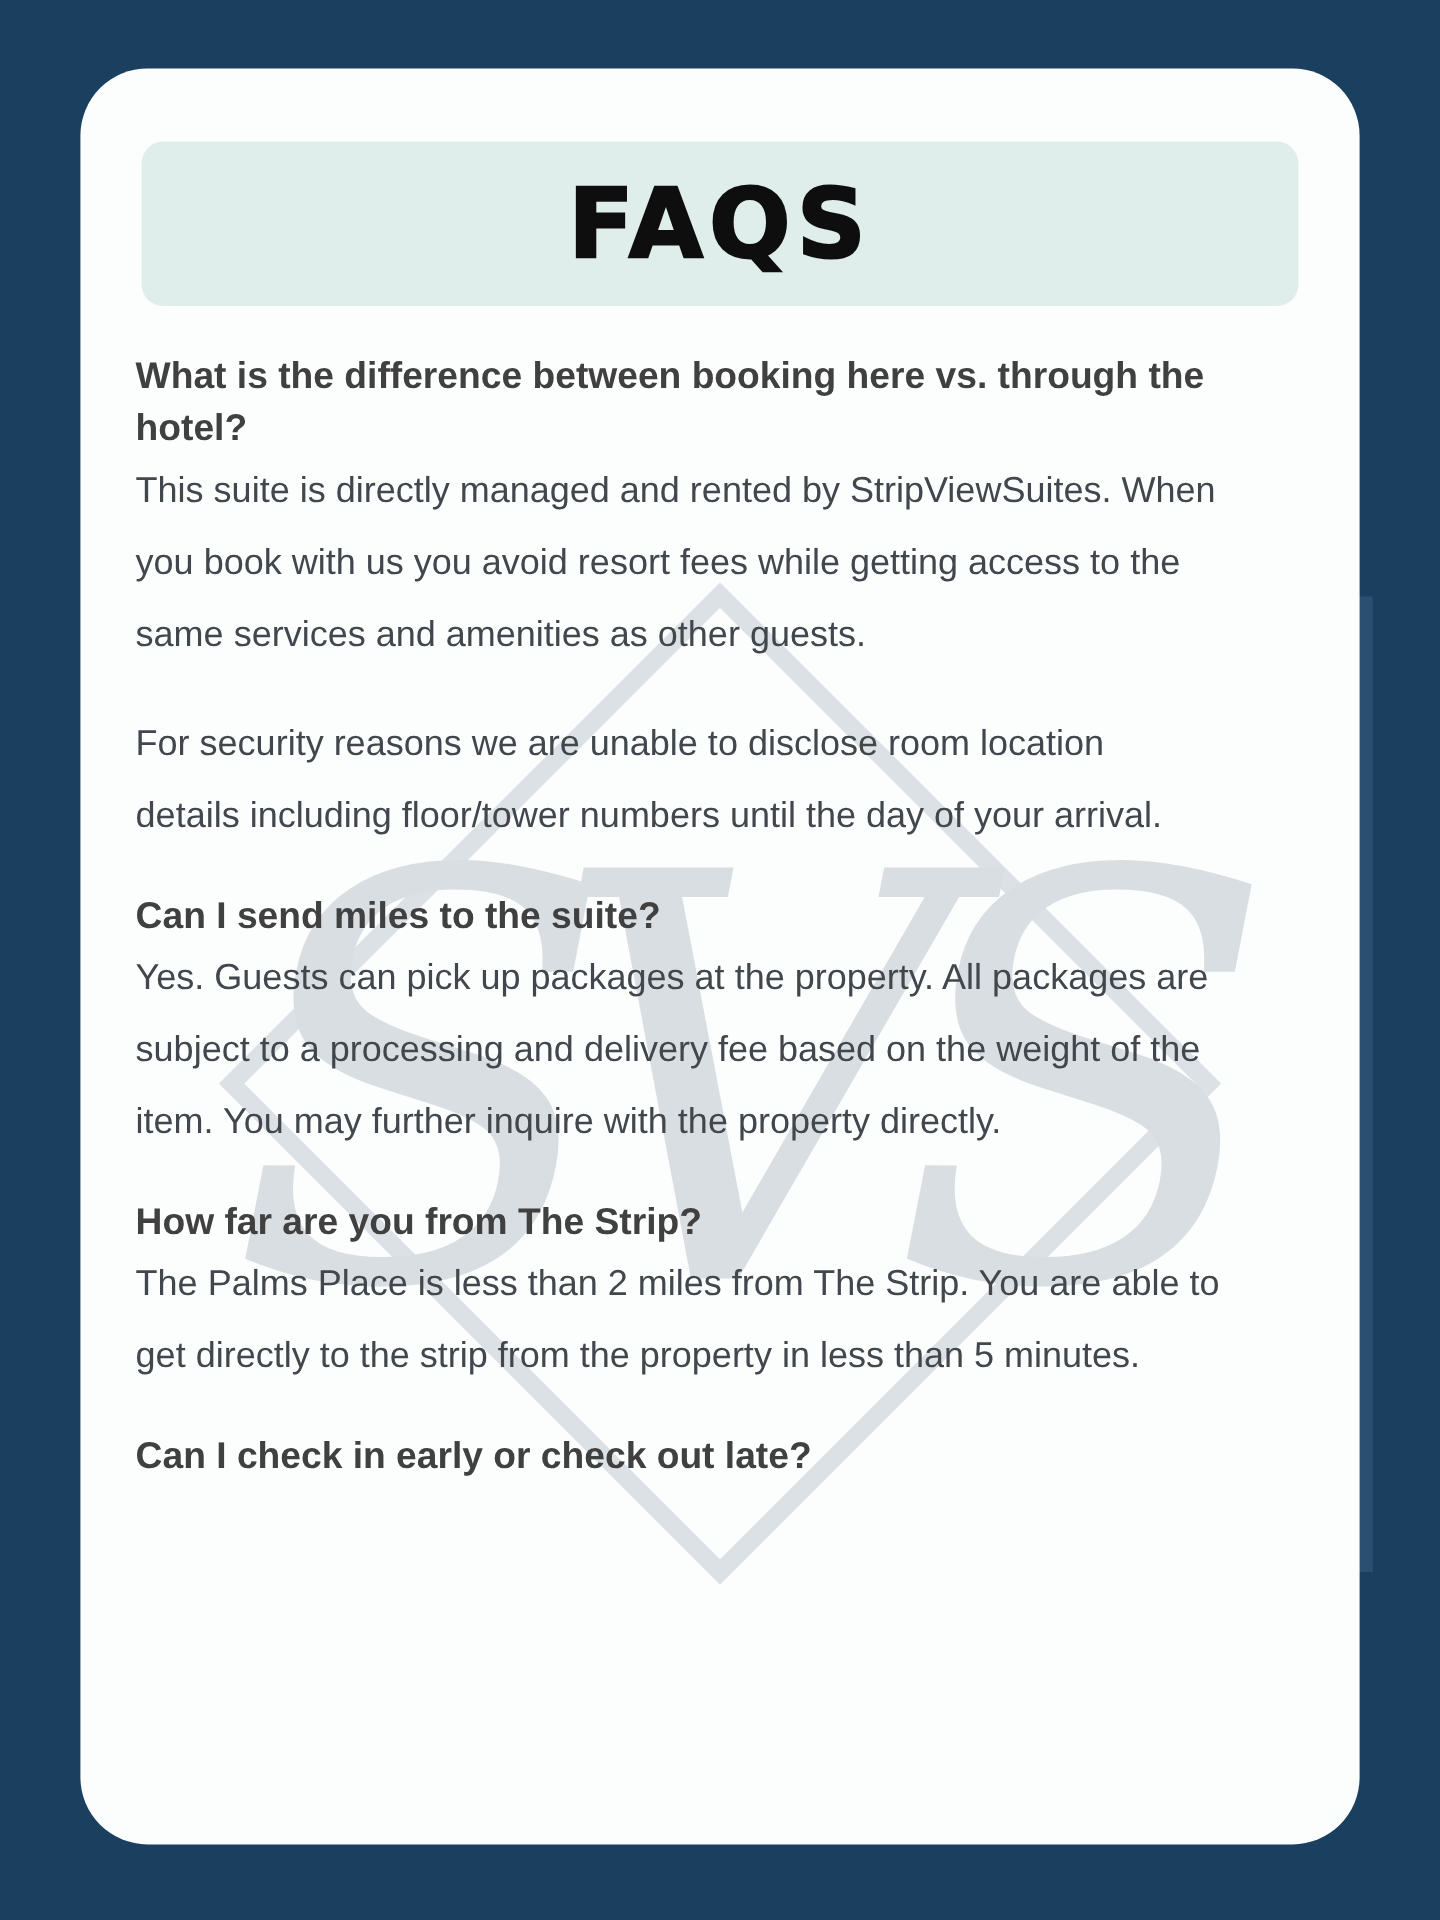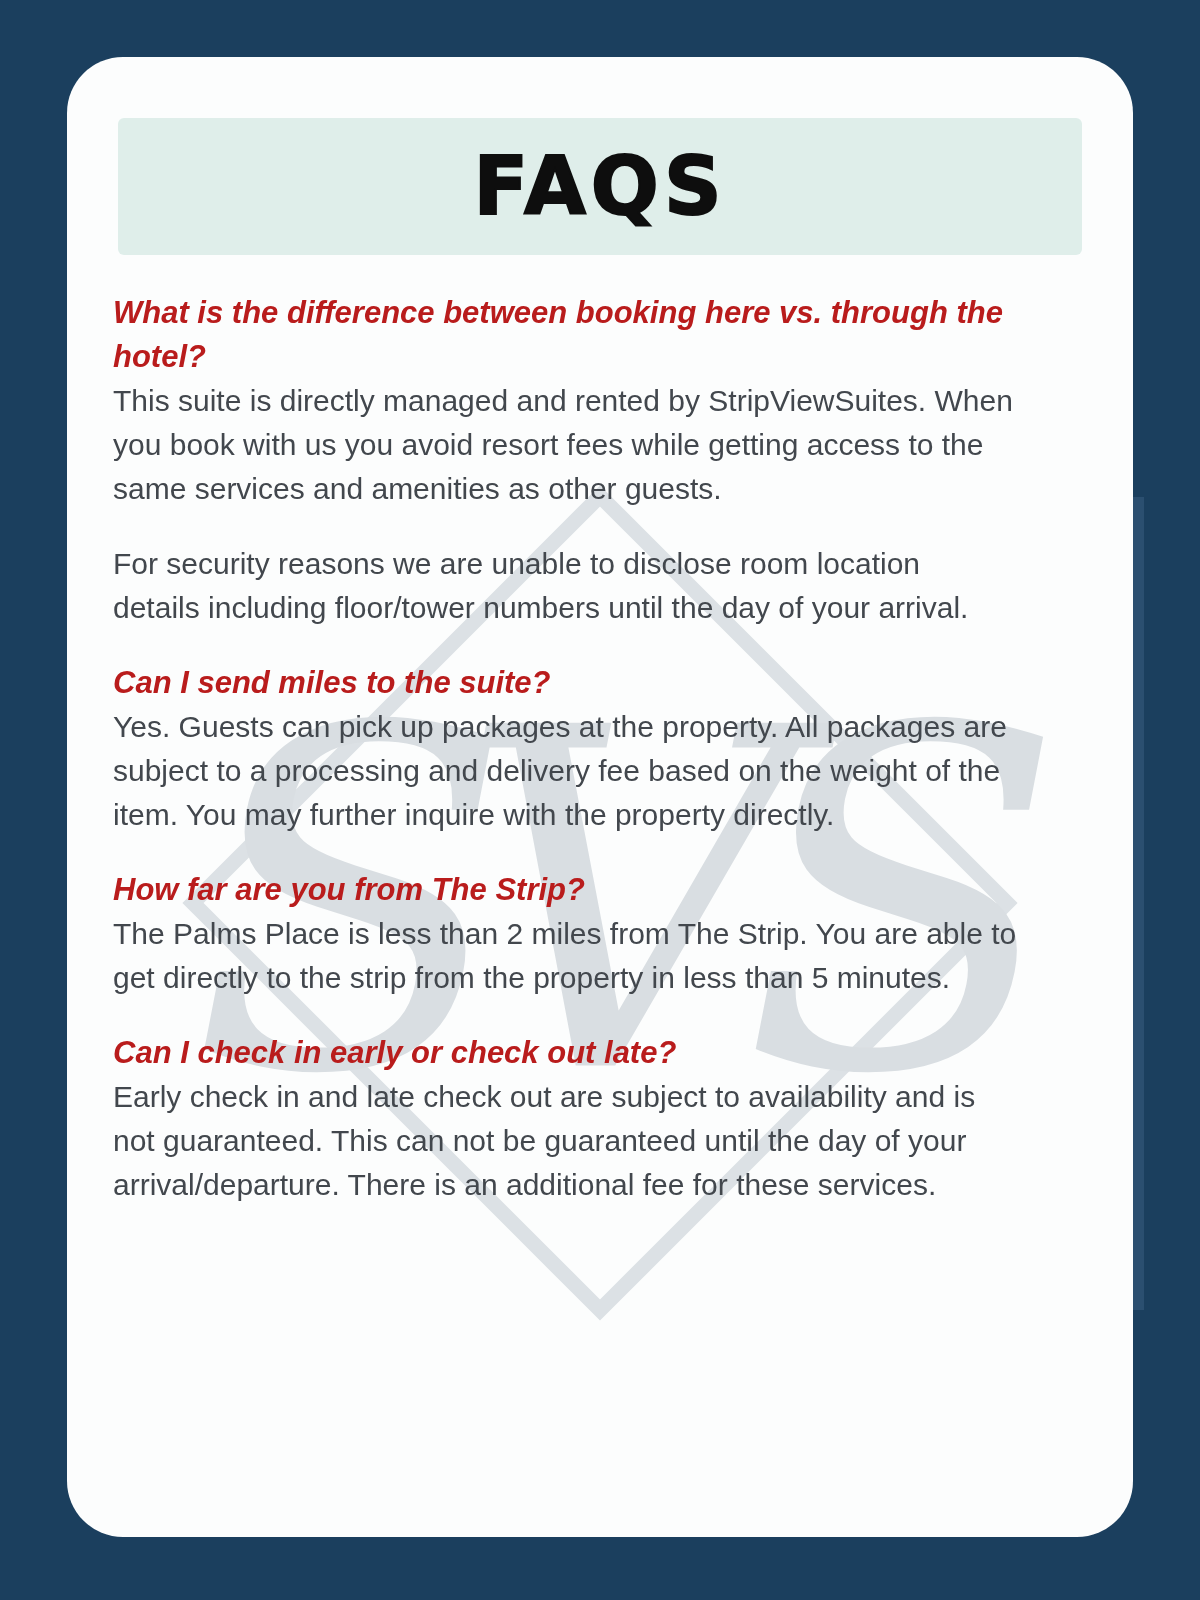--- a/index.html
+++ b/index.html
@@ -34,21 +34,21 @@
     left: 0; top: 0;
     width: 1066px; height: 1480px;
     pointer-events: none;
   }
   .header {
     position: relative;
     margin: 61px auto 0 auto;
     width: 964px;
     height: 137px;
     background: #dfeeea;
-    border-radius: 6px;
+    border-radius: 18px;
     display: flex;
     align-items: center;
     justify-content: center;
   }
   .title {
     font-family: "DejaVu Sans", "Liberation Sans", sans-serif;
     font-weight: bold;
     font-size: 80px;
     letter-spacing: 5px;
     color: #0e0e0e;
@@ -57,28 +57,27 @@
   .content {
     position: relative;
     margin: 36px 36px 0 46px;
   }
   .faq { margin-bottom: 31px; }
   .faq-question {
     margin: 0;
     font-size: 31px;
     line-height: 44px;
     font-weight: bold;
-    color: #b91c1c;
+    color: #404040;
     white-space: pre-line;
-    font-style: italic;
   }
   .faq-answer {
     margin: 0;
     font-size: 30px;
-    line-height: 44px;
+    line-height: 60px;
     font-weight: normal;
     color: #42474d;
     white-space: pre-line;
   }
   .footer {
     position: absolute;
     left: 0; right: 0;
     bottom: 4px;
     text-align: center;
     font-size: 26px;
@@ -127,23 +126,20 @@
       </section>
 
       <section class="faq">
         <h2 class="faq-question">How far are you from The Strip?</h2>
         <p class="faq-answer">The Palms Place is less than 2 miles from The Strip. You are able to
 get directly to the strip from the property in less than 5 minutes.</p>
       </section>
 
       <section class="faq">
         <h2 class="faq-question">Can I check in early or check out late?</h2>
-        <p class="faq-answer">Early check in and late check out are subject to availability and is
-not guaranteed. This can not be guaranteed until the day of your
-arrival/departure. There is an additional fee for these services.</p>
       </section>
 
 
     </div>
 
 
   </div>
 </div>
 
 </body></html>

